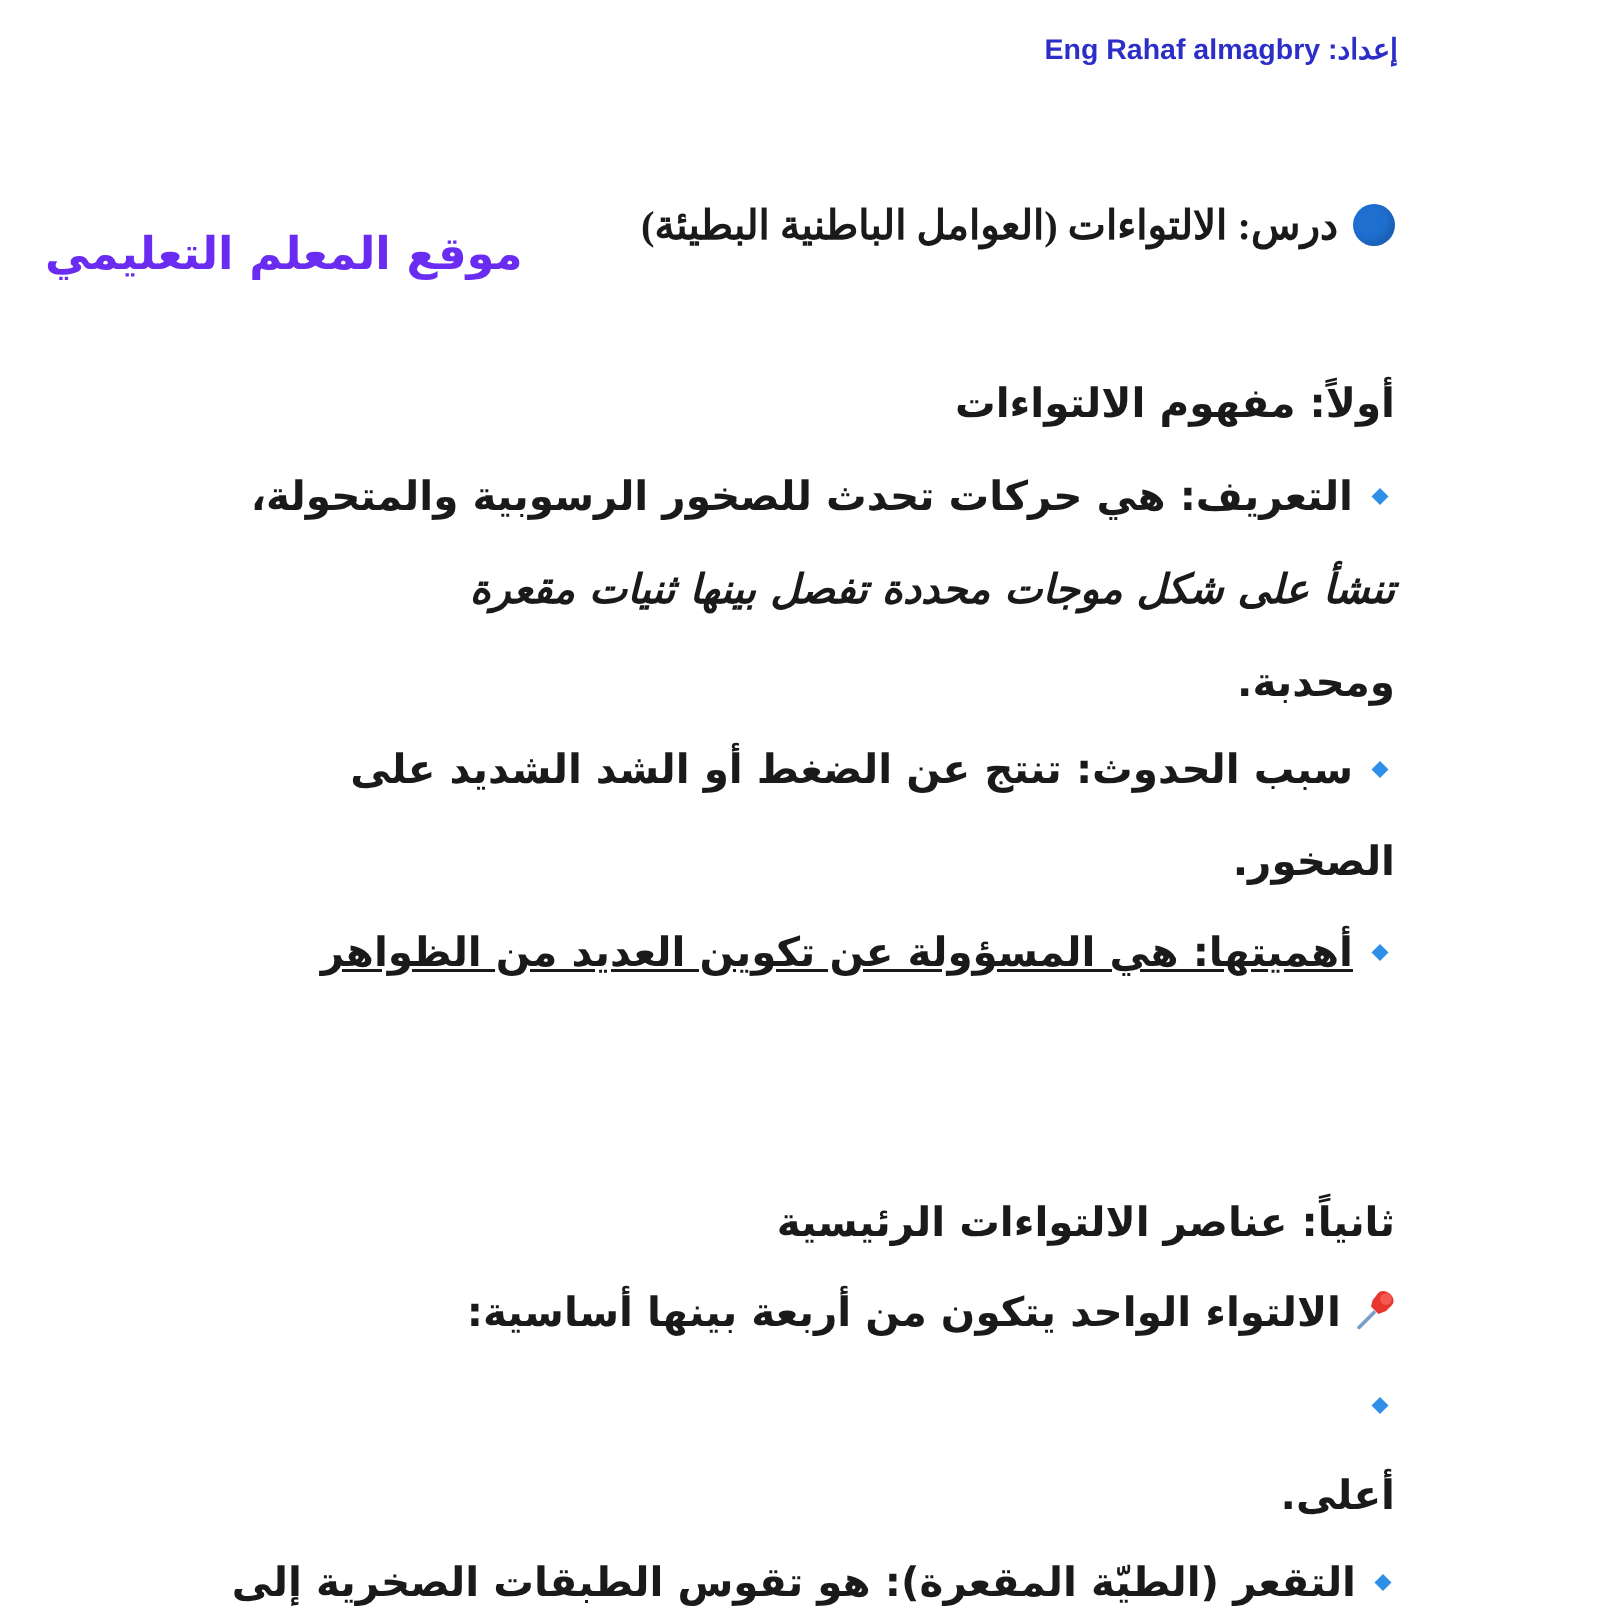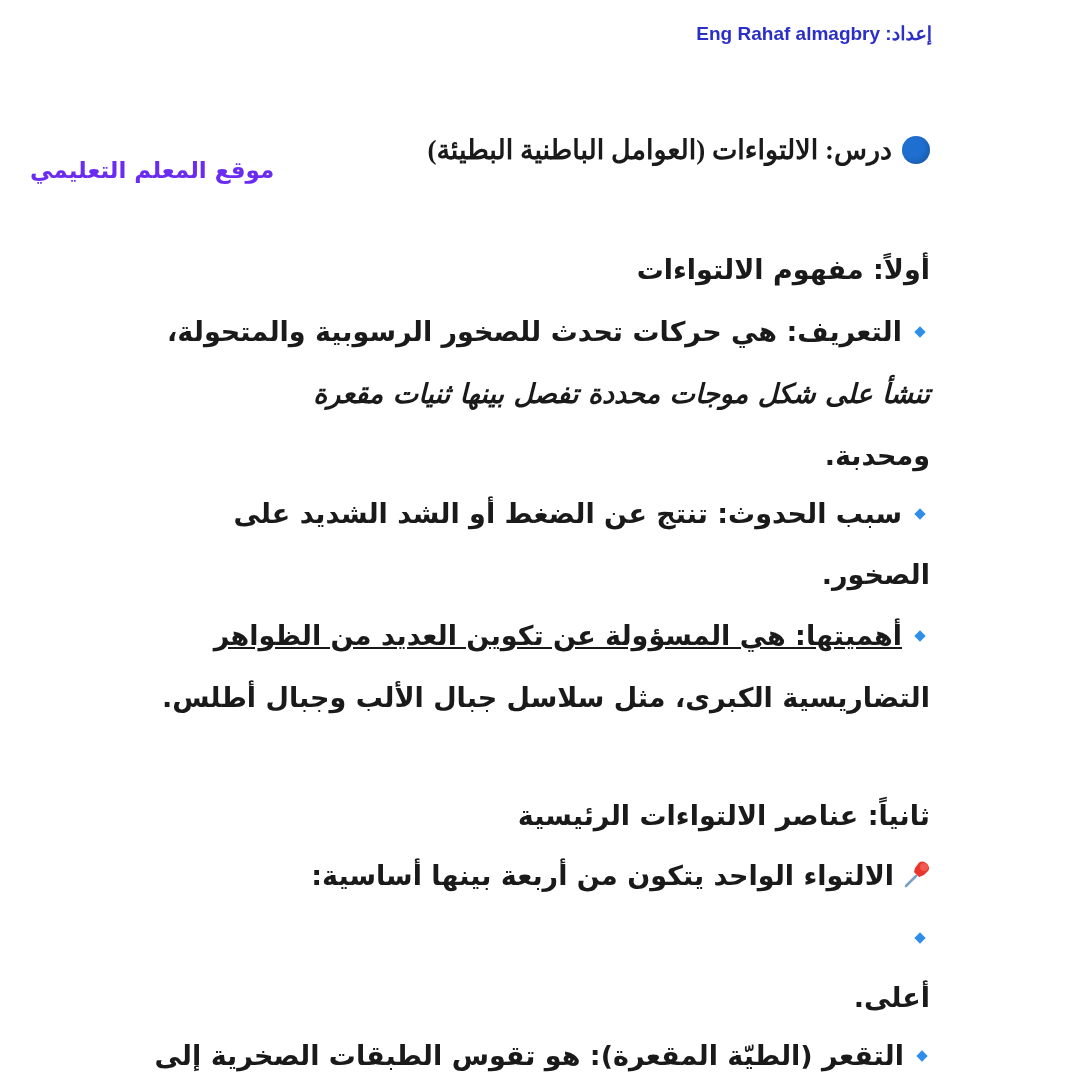--- a/index.html
+++ b/index.html
@@ -54,21 +54,21 @@
       vertical-align: -5px;
       margin-left: 10px;
       box-shadow: inset -3px -3px 5px rgba(0,0,0,0.15);
     }
     .watermark {
       position: absolute;
       left: 30px;
       top: 150px;
       font-family: "DejaVu Sans", sans-serif;
       font-weight: bold;
-      font-size: 23px;
+      font-size: 30px;
       color: #6a2cf0;
       direction: rtl;
       white-space: nowrap;
       line-height: 40px;
     }
     .bullet {
       display: inline-block;
       width: 8px;
       height: 8px;
       background: #2f8fe8;
@@ -101,21 +101,20 @@
   <div class="line" style="top:250px;">أولاً: مفهوم الالتواءات</div>
 
   <div class="line" style="top:312px; right:150px;"><span class="bullet"></span><span>التعريف: هي حركات تحدث للصخور الرسوبية والمتحولة،</span></div>
   <div class="line" style="top:374px;font-style:italic;">تنشأ على شكل موجات محددة تفصل بينها ثنيات مقعرة</div>
   <div class="line" style="top:436px;">ومحدبة.</div>
 
   <div class="line" style="top:494px; right:150px;"><span class="bullet"></span><span>سبب الحدوث: تنتج عن الضغط أو الشد الشديد على</span></div>
   <div class="line" style="top:555px;">الصخور.</div>
 
   <div class="line" style="top:616px; right:150px;text-decoration:underline;"><span class="bullet"></span><span>أهميتها: هي المسؤولة عن تكوين العديد من الظواهر</span></div>
-  <div class="line" style="top:678px;">التضاريسية الكبرى، مثل سلاسل جبال الألب وجبال أطلس.</div>
 
   <div class="line" style="top:796px;">ثانياً: عناصر الالتواءات الرئيسية</div>
 
   <div class="line" style="top:856px; right:148px;"><span class="pin"><svg viewBox="0 0 30 30">
           <line x1="4" y1="27" x2="14" y2="17" stroke="#7aa0c8" stroke-width="2.5" stroke-linecap="round"></line>
           <path d="M12 13 L17 18 L22 16 L26 12 C28 10 27 6 24 4 C21 2 18 2 16 5 L13 9 Z" fill="#e8352d"></path>
           <circle cx="22" cy="8" r="4" fill="#f25a4f"></circle>
         </svg></span><span>الالتواء الواحد يتكون من أربعة بينها أساسية:</span></div>
 
   <div class="line" style="top:918px; right:150px;"><span class="bullet"></span></div>

